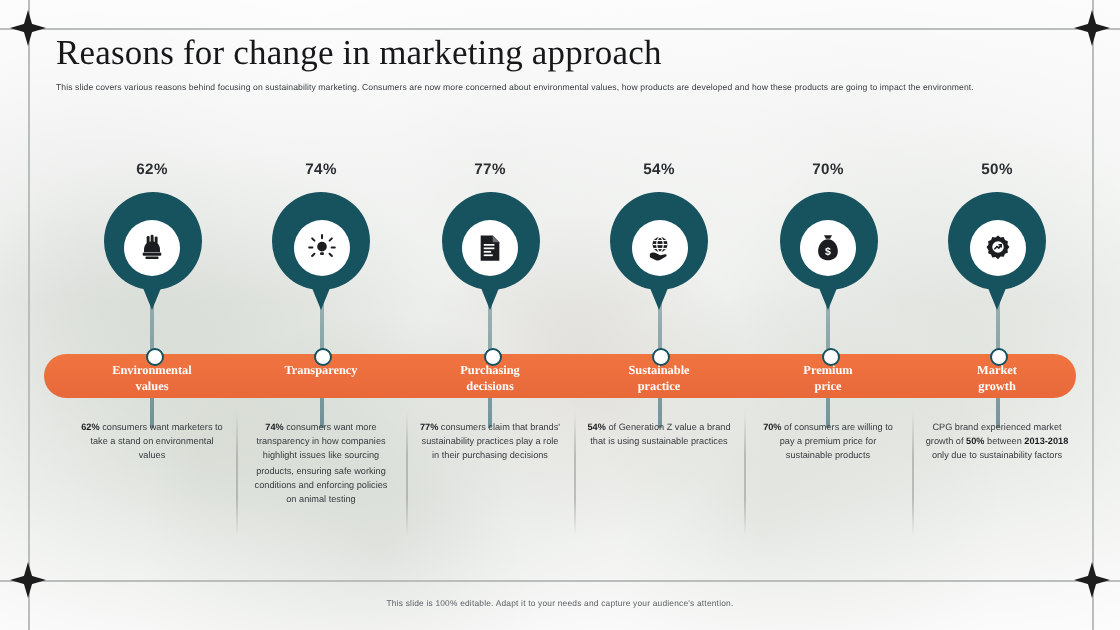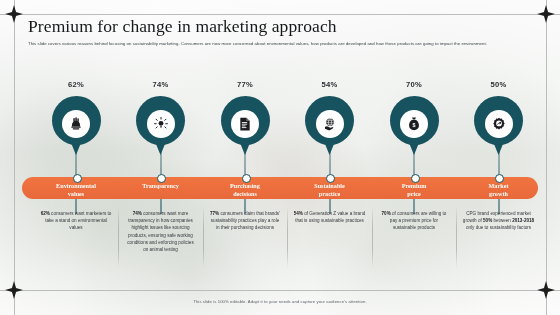--- a/index.html
+++ b/index.html
@@ -119,21 +119,21 @@
 <div class="guide h" style="top:14px;"></div>
 <div class="guide h" style="top:290px;"></div>
 <div class="guide v" style="left:14px;"></div>
 <div class="guide v" style="left:546px;"></div>
 
 <div class="cmark" style="left:5px;top:5px;"></div>
 <div class="cmark" style="left:537px;top:5px;"></div>
 <div class="cmark" style="left:5px;top:281px;"></div>
 <div class="cmark" style="left:537px;top:281px;"></div>
 
-<div class="title">Premium for change in marketing approach</div>
+<div class="title">Reasons for change in marketing approach</div>
 <div class="subtitle">This slide covers various reasons behind focusing on sustainability marketing. Consumers are now more concerned about environmental values, how products are developed and how these products are going to impact the environment.</div>
 
 <div class="pins" id="pins">
     <div class="pin-col" style="left: 33px;">
       <div class="pct">62%</div>
       <div class="pin">
         <div class="stem"></div>
         <div class="pin-tip"></div>
         <div class="pin-body"></div>
         <div class="pin-hole">

